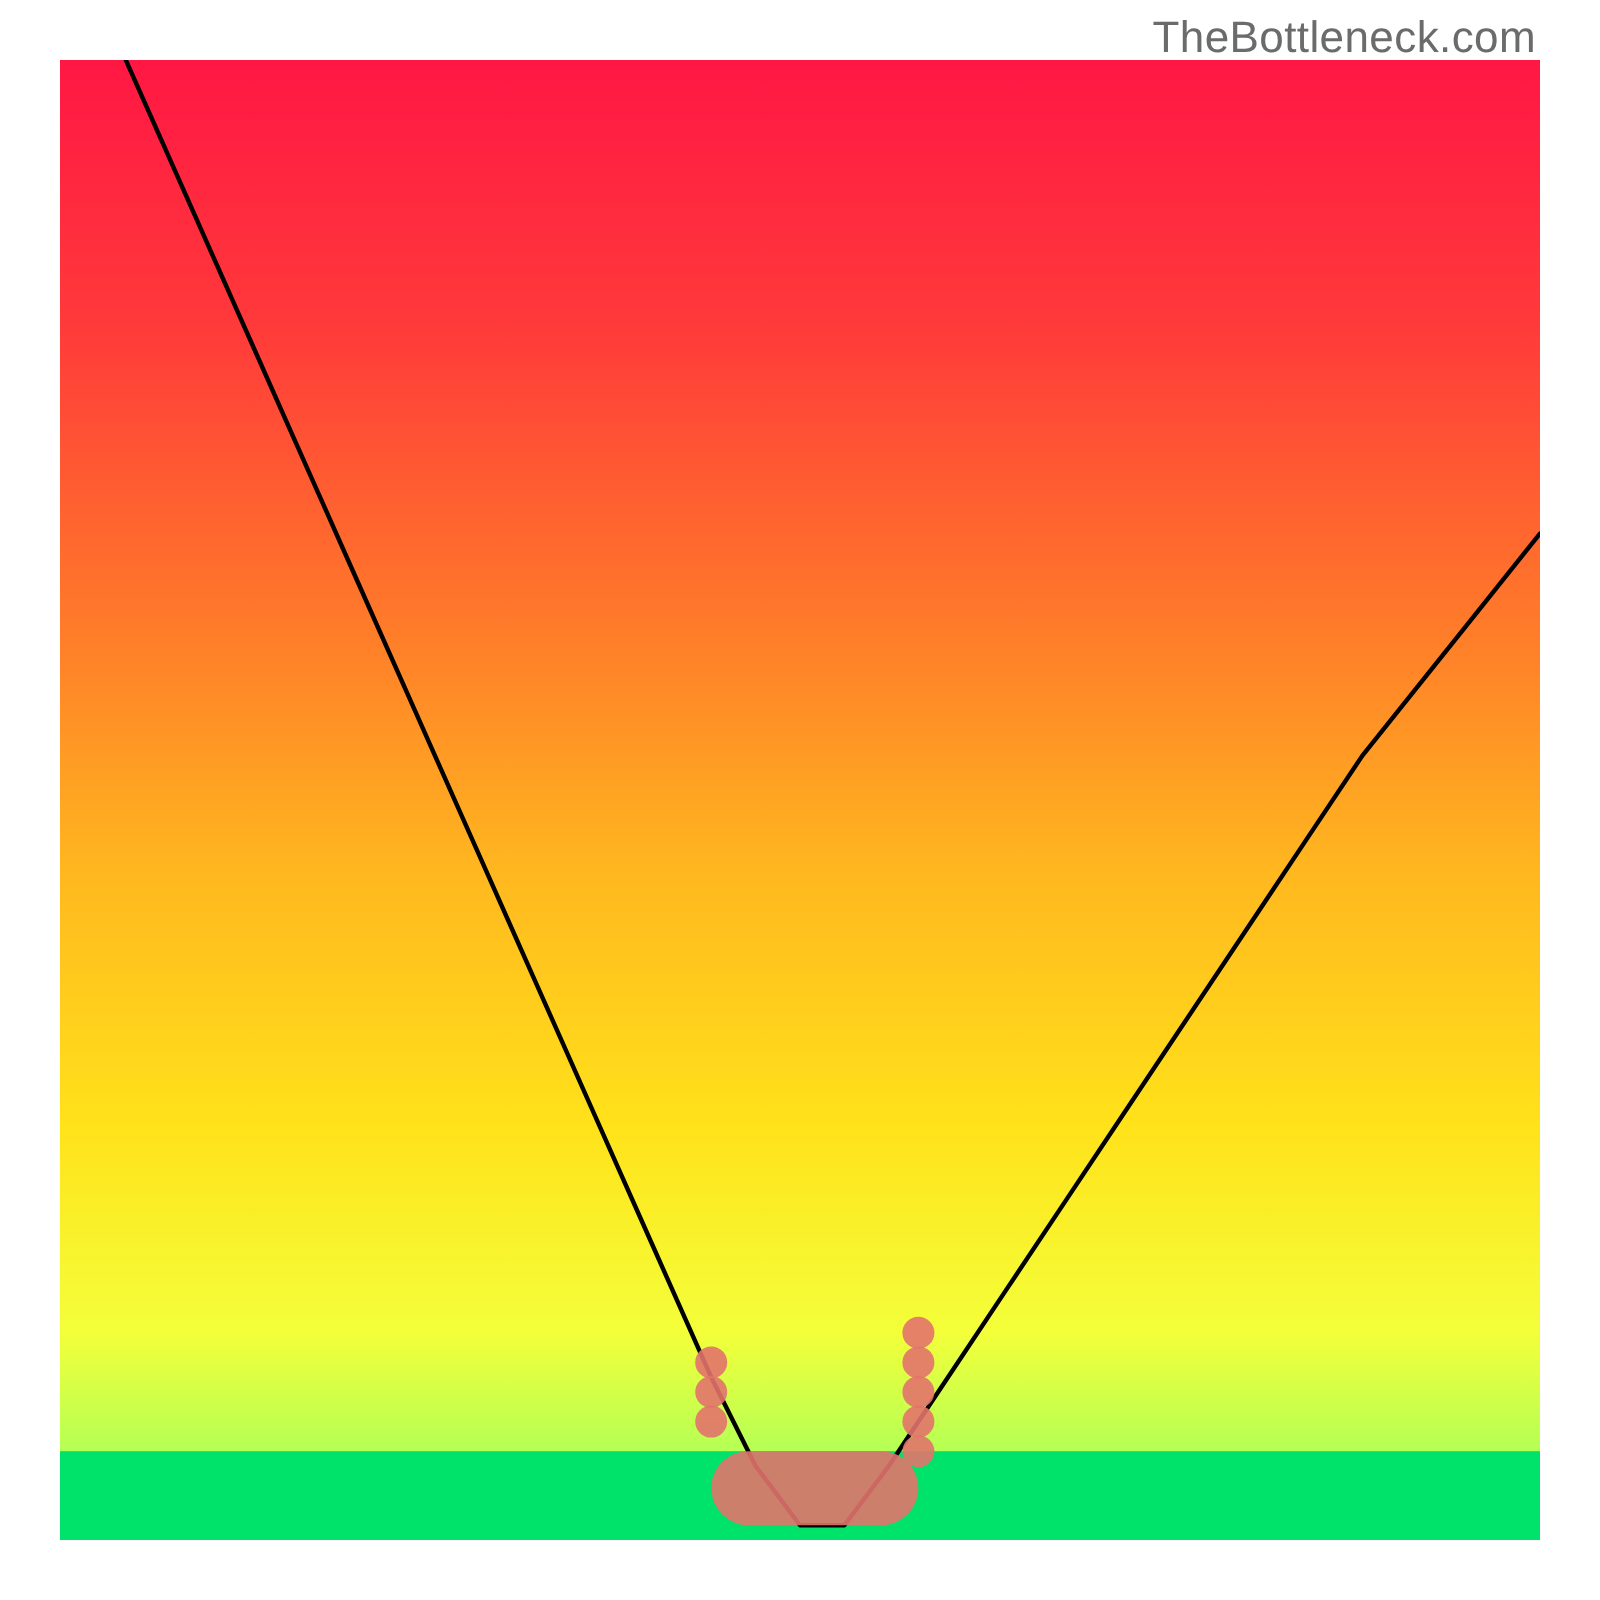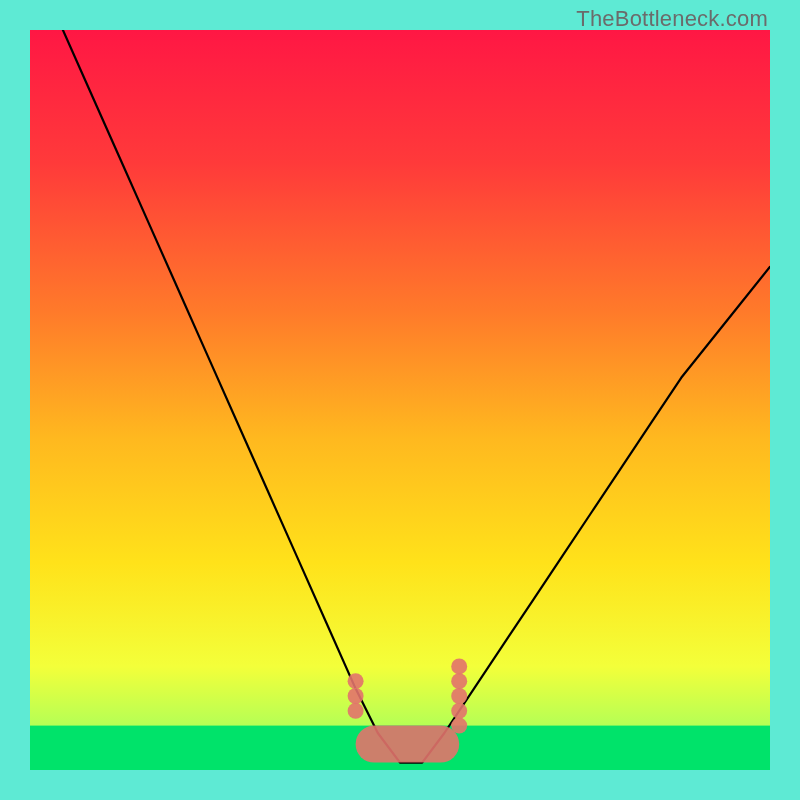--- a/index.html
+++ b/index.html
@@ -8,21 +8,21 @@
     width: 800px;
     height: 800px;
     overflow: hidden;
     background: #000;
     font-family: Arial, Helvetica, sans-serif;
   }
   .frame {
     position: relative;
     width: 800px;
     height: 800px;
-    background: #5eead4;
+    background: #ffffff;
   }
   .plot-area {
     position: absolute;
     left: 30px;
     top: 30px;
     width: 740px;
     height: 740px;
     overflow: hidden;
   }
   .gradient-bg {

